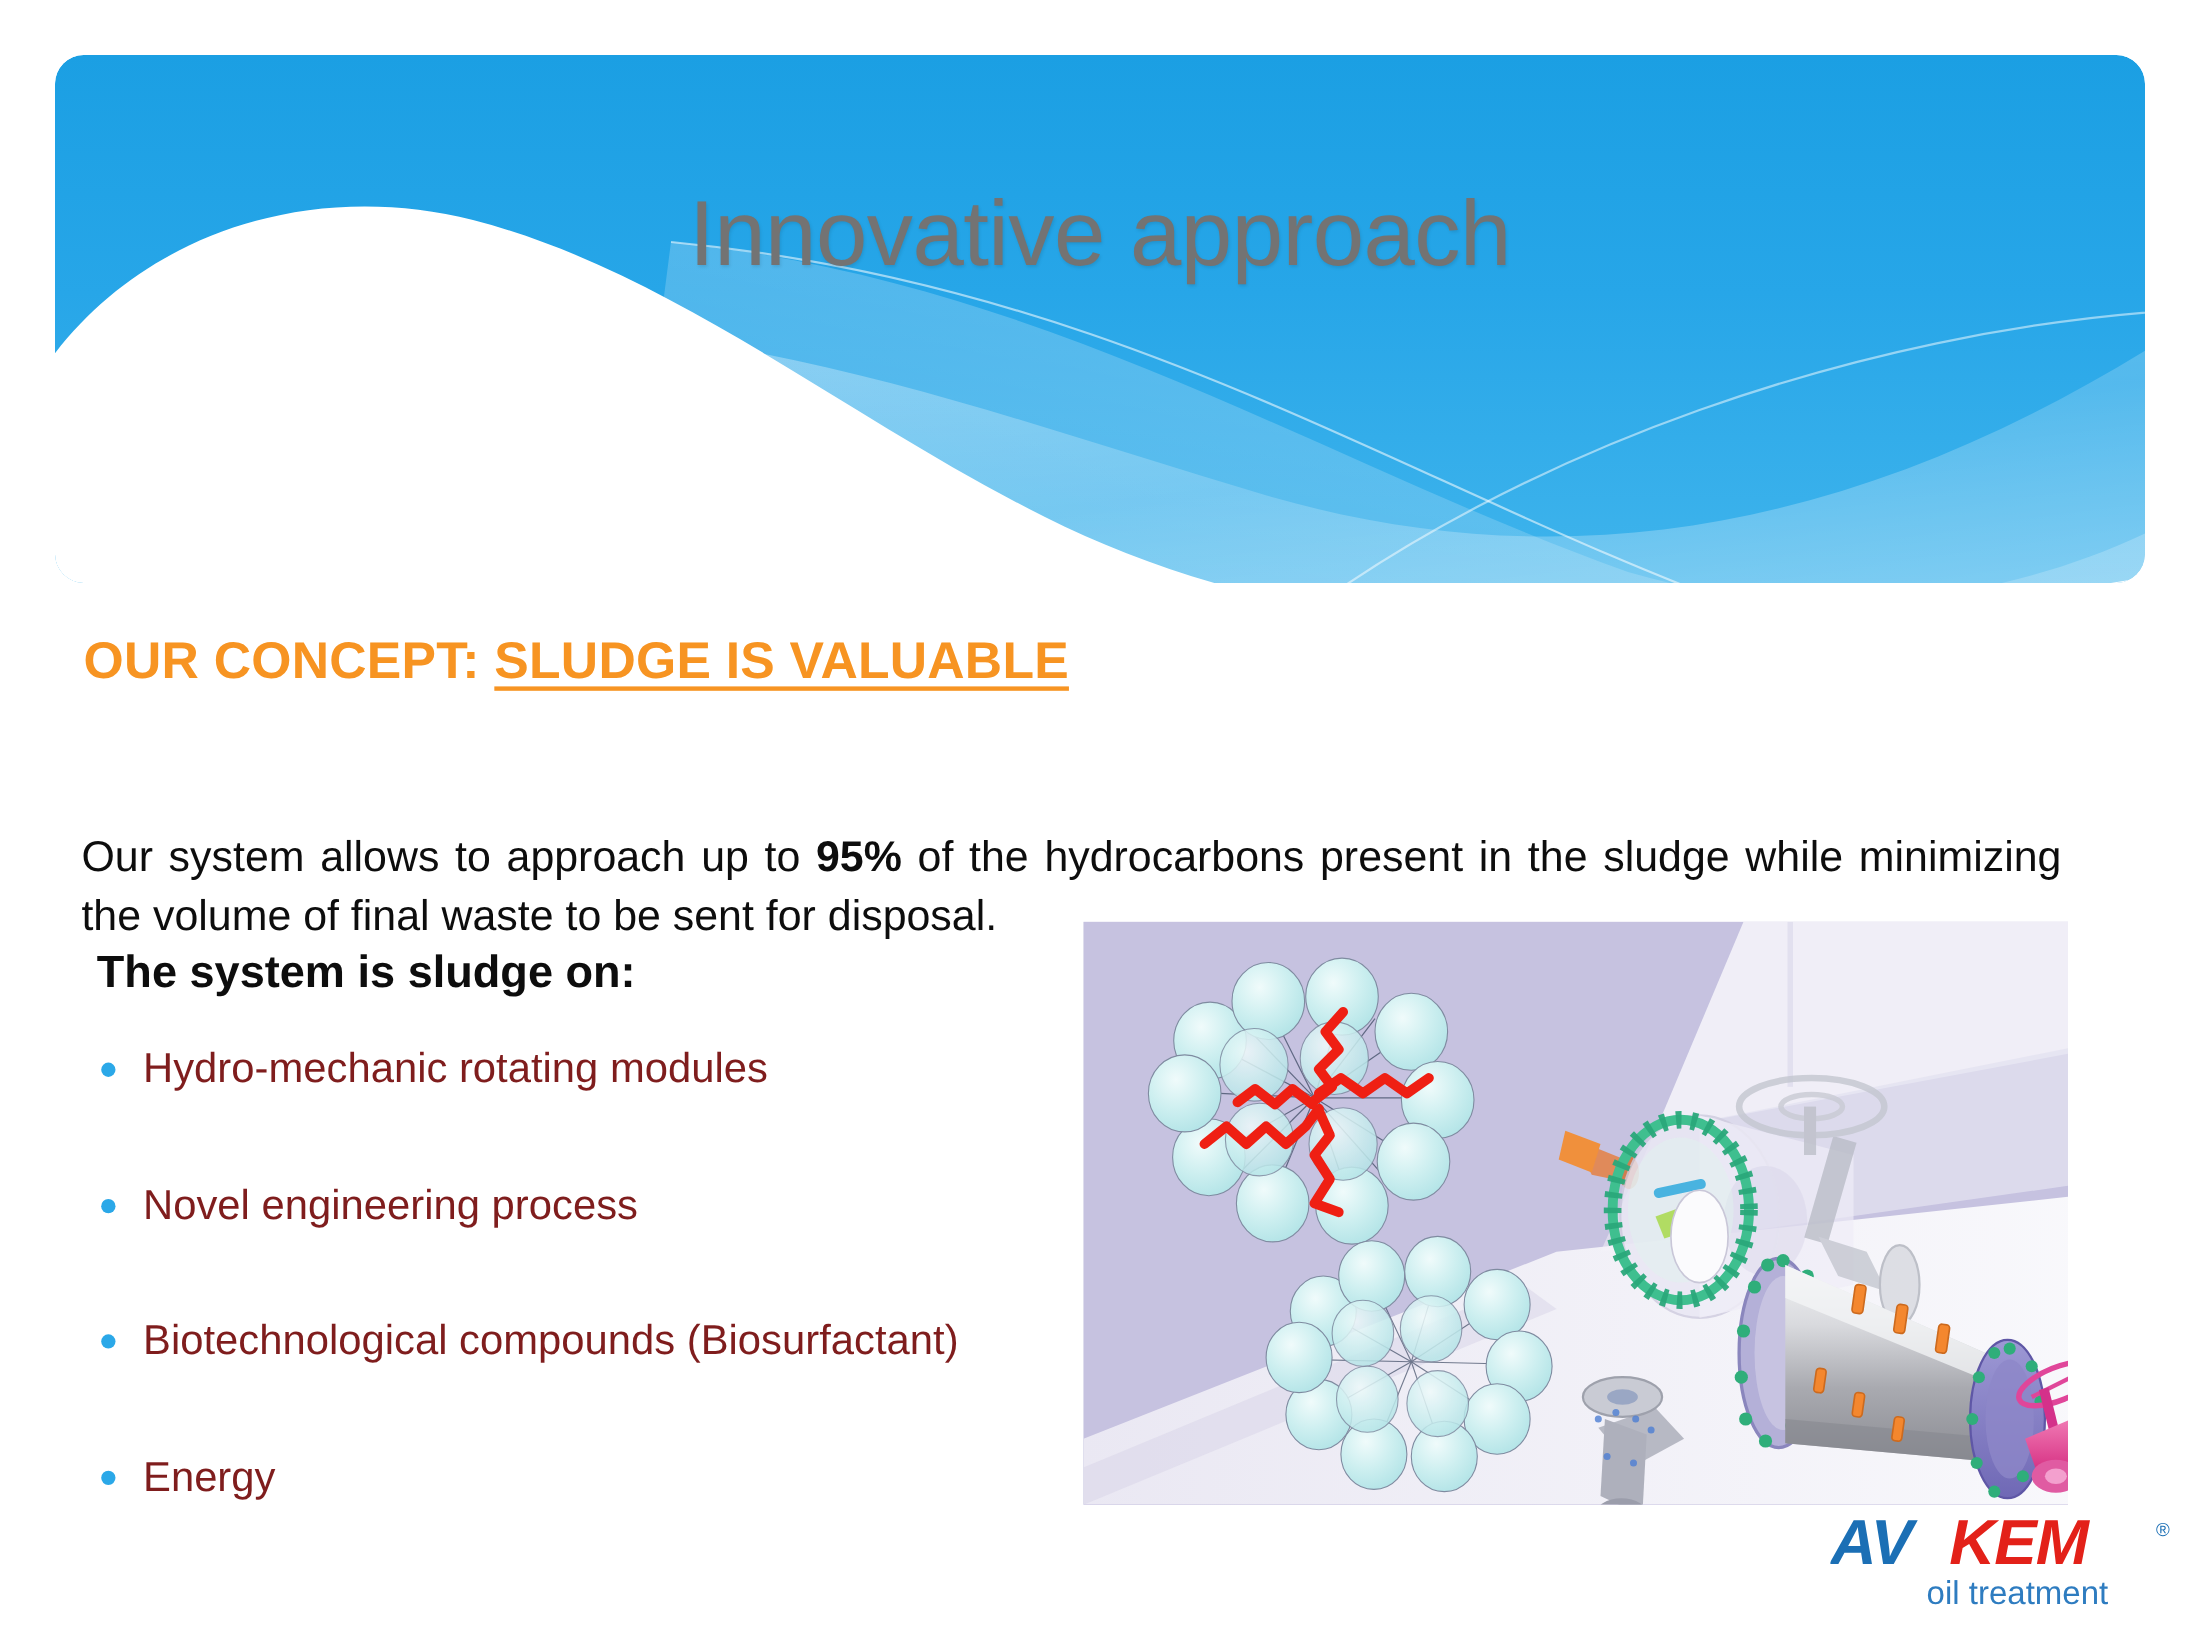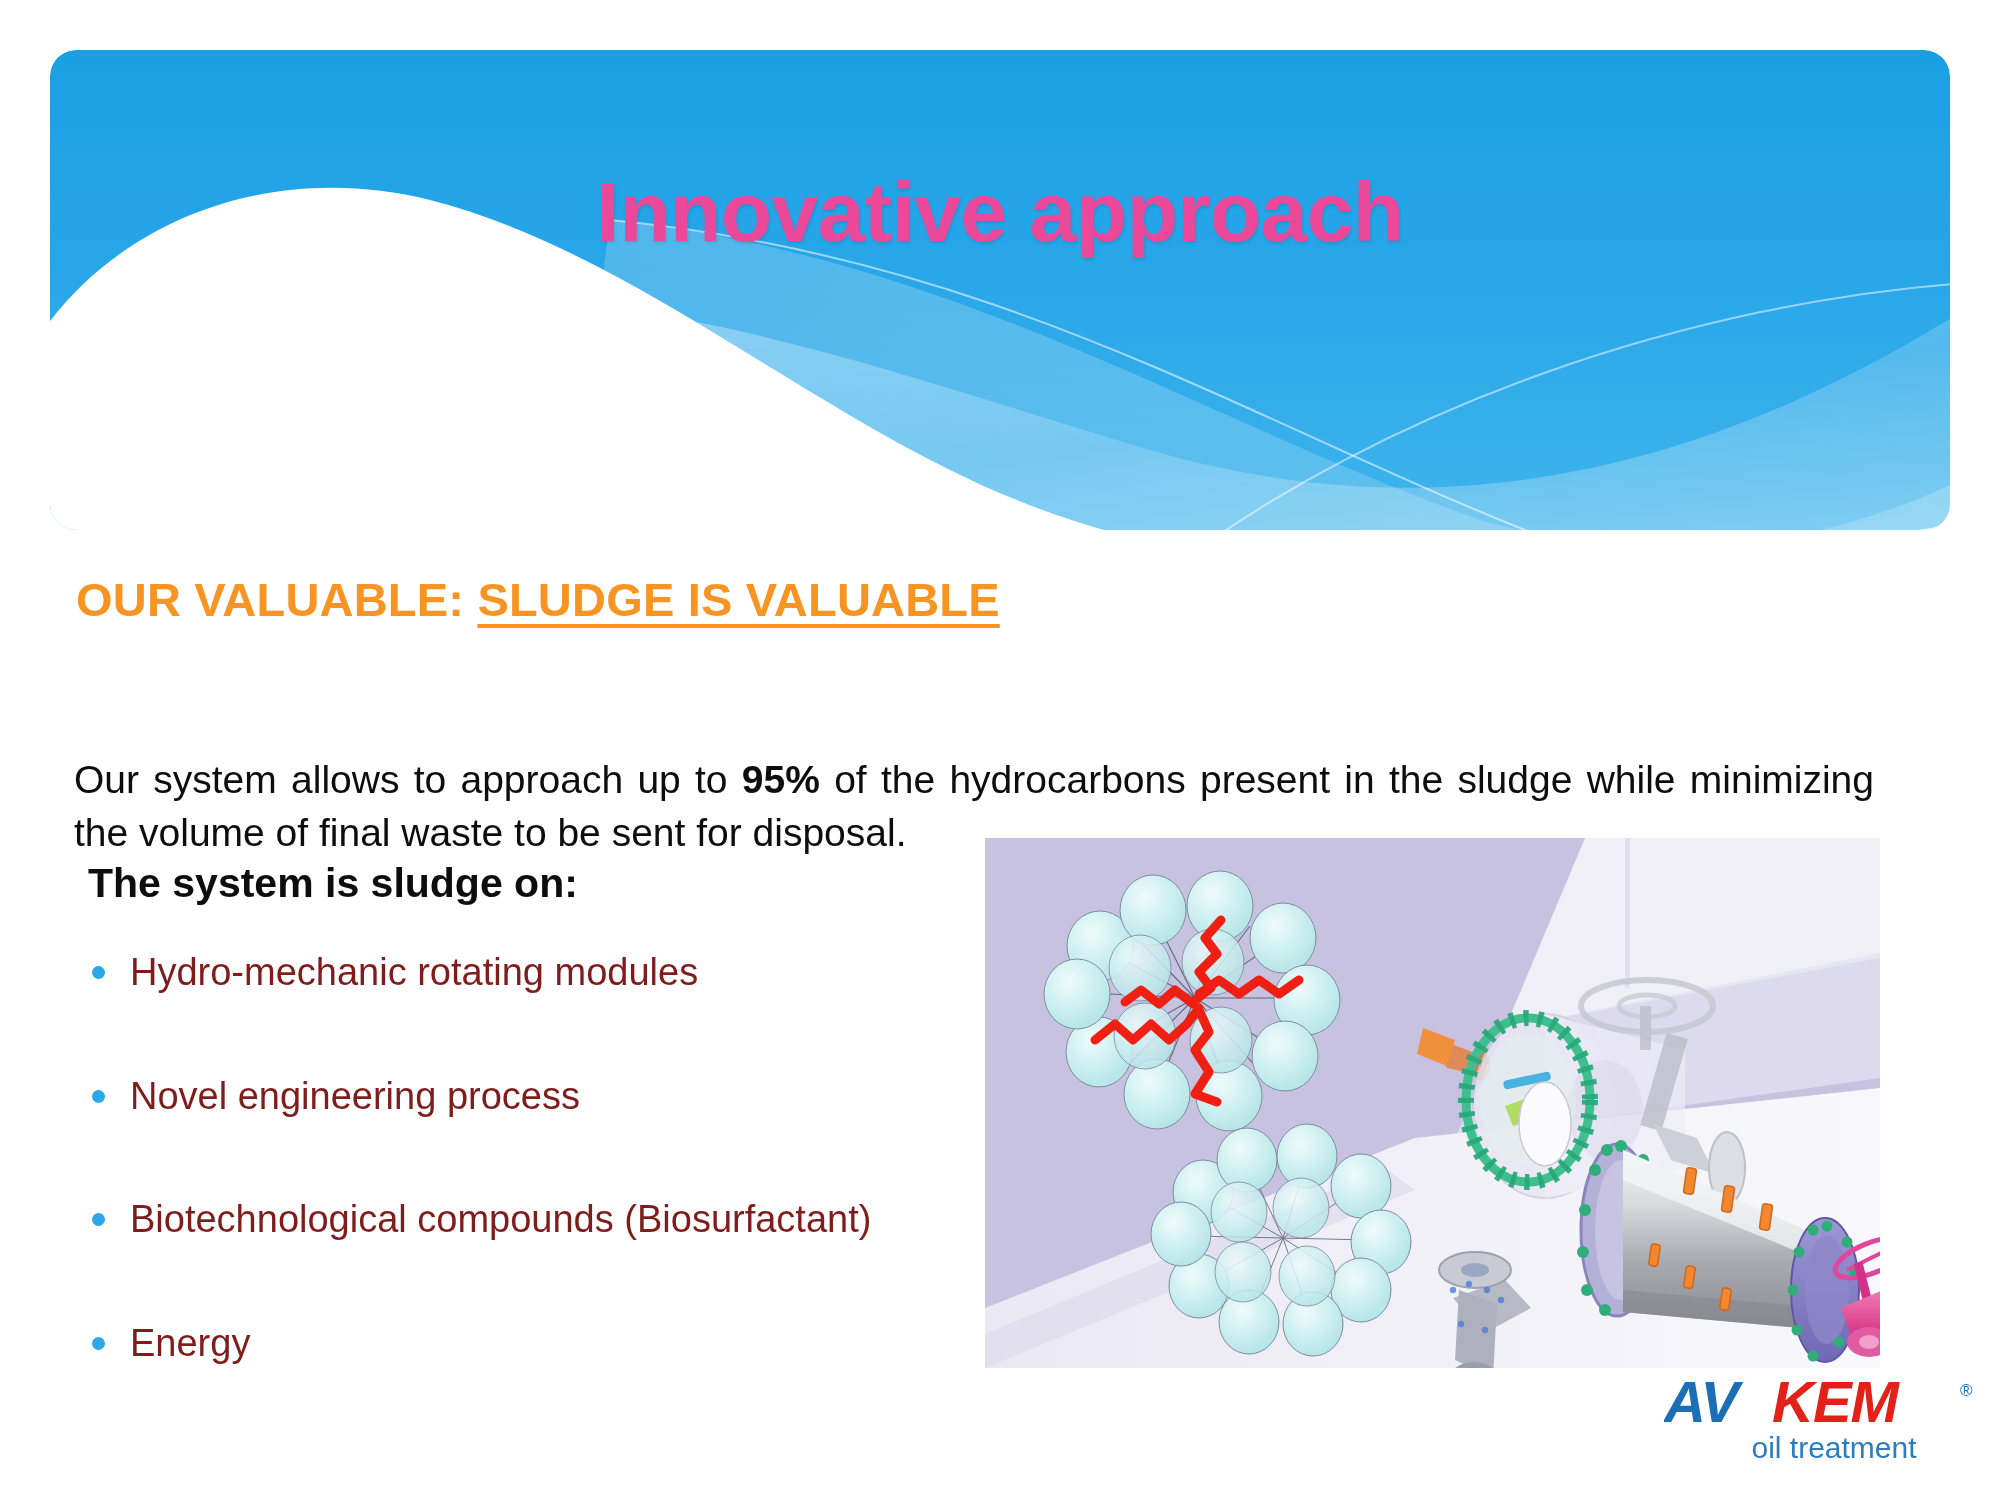--- a/index.html
+++ b/index.html
@@ -32,23 +32,23 @@
     width: 100%;
     height: 100%;
     display: block;
   }
   #slide-title {
     position: absolute;
     left: 0;
     right: 0;
     top: 118px;
     text-align: center;
-    color: #ec4899;
+    color: #737373;
     font-size: 84px;
-    font-weight: bold;
+    font-weight: normal;
     letter-spacing: -0.5px;
     line-height: 1.05;
     text-shadow: 1px 2px 3px rgba(0,0,0,0.10);
     z-index: 5;
   }
 
   
   #concept-heading {
     position: absolute;
     left: 76px;
@@ -172,21 +172,21 @@
       <path d="M 1930,232 C 1640,250 1330,360 1120,520" fill="none" stroke="#ffffff" stroke-opacity="0.50" stroke-width="2"></path>
 
       <path d="M -20,520 L -20,300 C 60,170 220,110 380,150 C 560,196 720,330 900,420 C 1120,530 1400,560 1930,470 L 1930,520 Z" fill="#ffffff"></path>
     </g>
   </svg>
 
   <div id="slide-title">Innovative approach</div>
 </div>
 
 <div id="concept-heading">
-  <span>OUR VALUABLE: </span><span class="underlined">SLUDGE IS VALUABLE</span>
+  <span>OUR CONCEPT: </span><span class="underlined">SLUDGE IS VALUABLE</span>
 </div>
 
 <p id="intro-paragraph">
   <span>Our system allows to approach up to </span><span class="pct">95%</span><span> of the hydrocarbons present in the sludge while minimizing the volume  of final waste to be sent for disposal.</span>
 </p>
 
 <div id="based-on-heading">The system is sludge on:</div>
 
 <ul id="bullet-list">
   <li>

